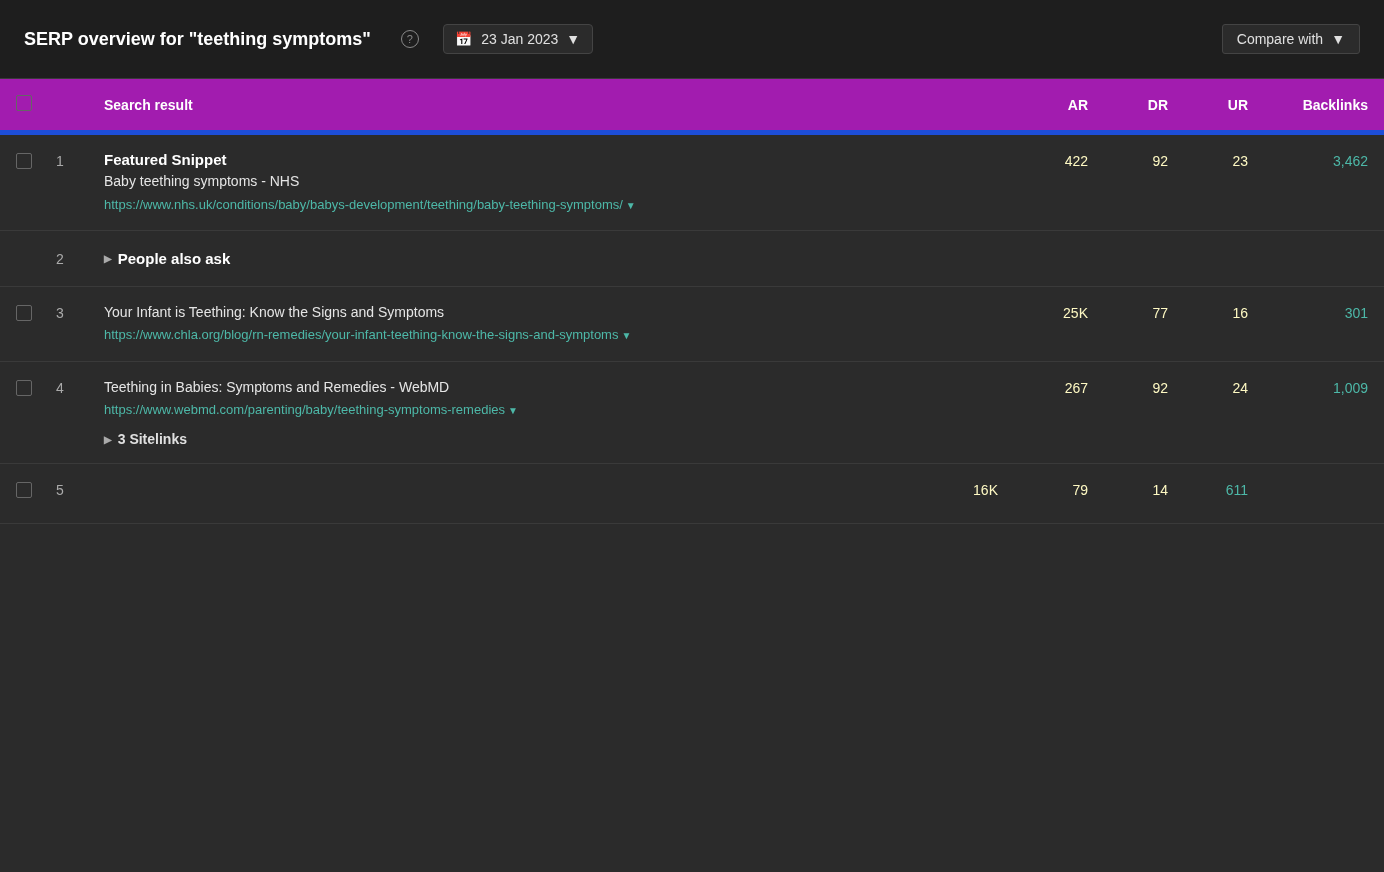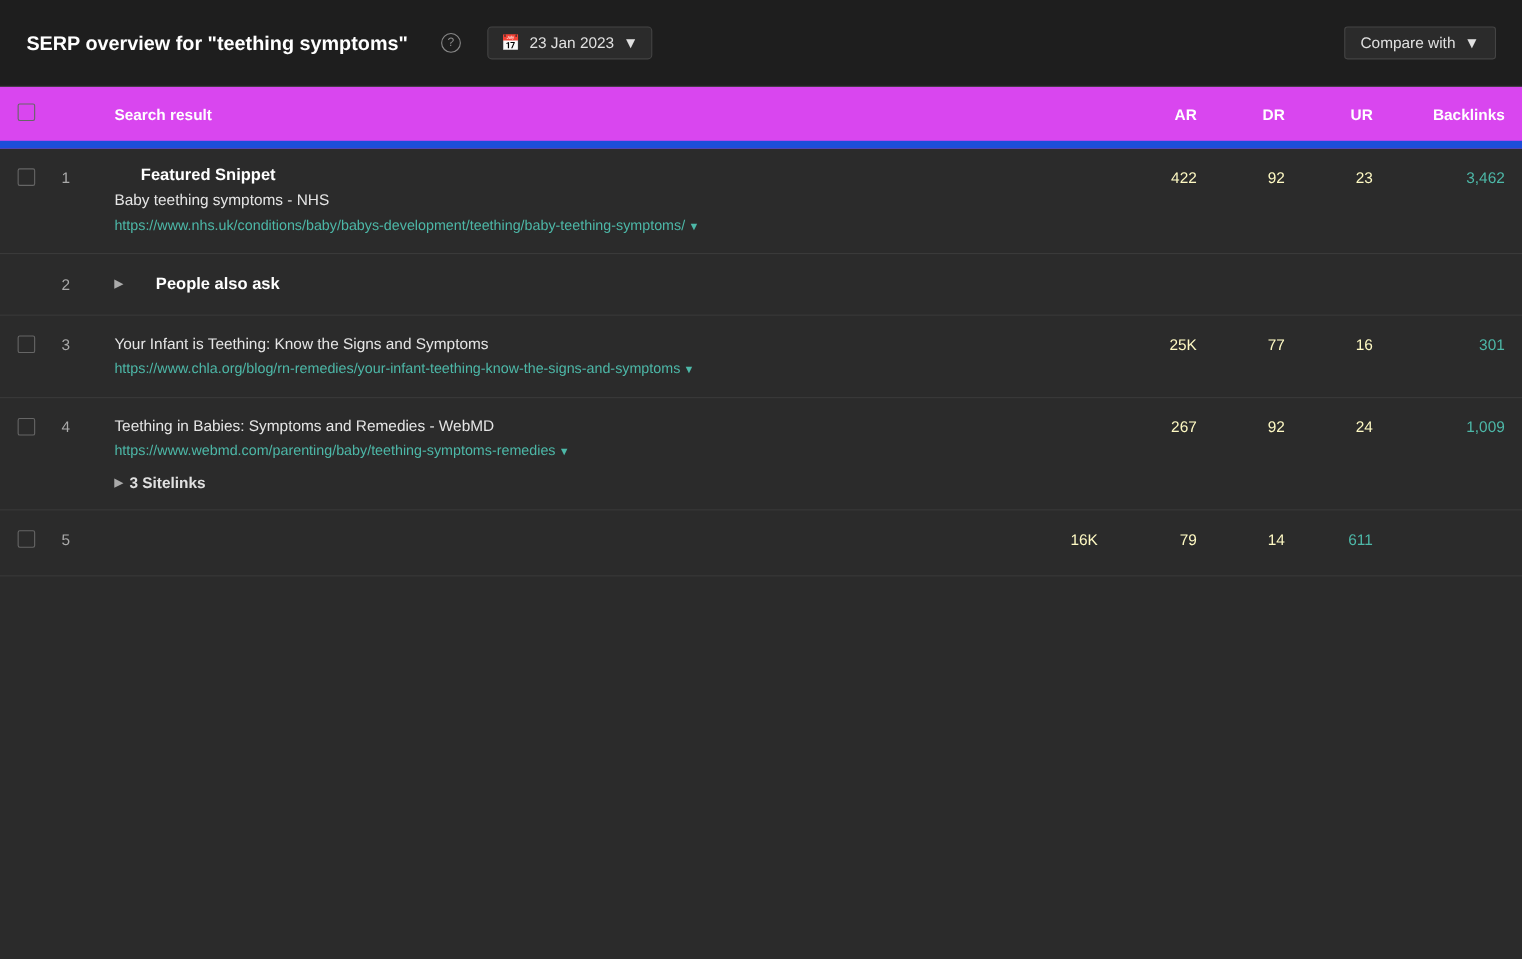--- a/index.html
+++ b/index.html
@@ -79,22 +79,22 @@
     .table-container {
       width: 100%;
     }
 
     .table-header {
       display: grid;
       grid-template-columns: 40px 48px 1fr 90px 80px 80px 120px;
       align-items: center;
       padding: 0 16px;
       height: 56px;
-      border-bottom: 7px solid #1d4ed8;
-      background: #d946ef;
+      border-bottom: 5px solid #1d4ed8;
+      background: #a21caf;
     }
 
     .table-header .col-label {
       font-weight: 700;
       color: #ffffff;
       font-size: 14px;
     }
 
     .col-right {
       text-align: right;
@@ -137,21 +137,20 @@
     .result-content {
       display: flex;
       flex-direction: column;
       gap: 4px;
     }
 
     .result-title-bold {
       font-weight: 700;
       color: #ffffff;
       font-size: 15px;
-      margin-left: 24px;
     }
 
     .result-link {
       color: #e5e5e5;
       font-size: 14px;
       cursor: pointer;
       text-decoration: none;
       line-height: 1.4;
     }
 

